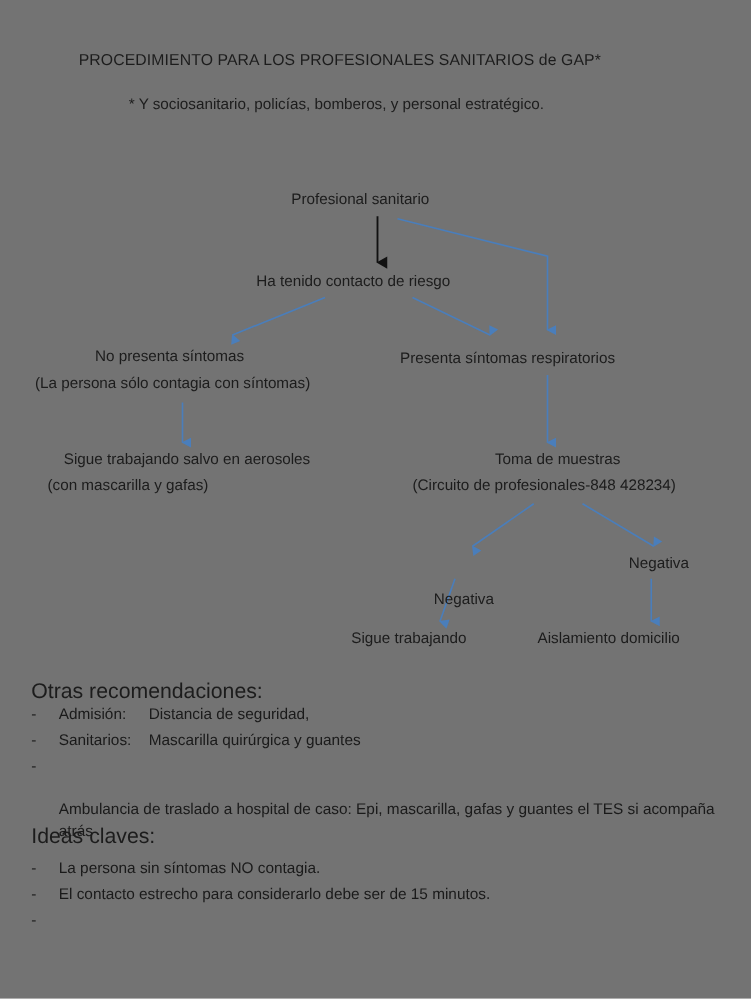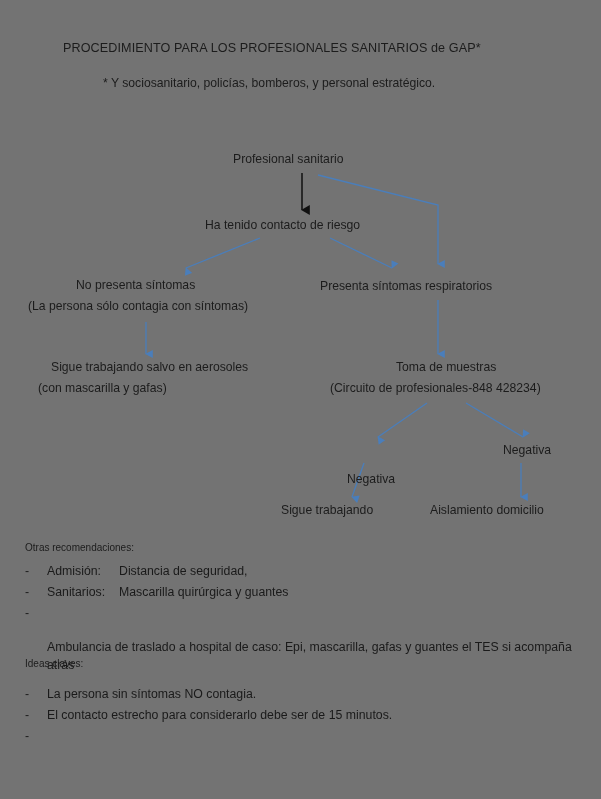--- a/index.html
+++ b/index.html
@@ -28,21 +28,21 @@
   .title {
     font-size: 12.6px;
     letter-spacing: .1px;
   }
   .italic {
   }
   .node {
     font-size: 12.2px;
   }
   .body-text {
-    font-size: 10px;
+    font-size: 17px;
   }
   .wrap {
     white-space: normal;
     margin-top: 34px;
   }
   svg.arrows {
     position: absolute;
     left: 0;
     top: 0;
     width: 601px;

